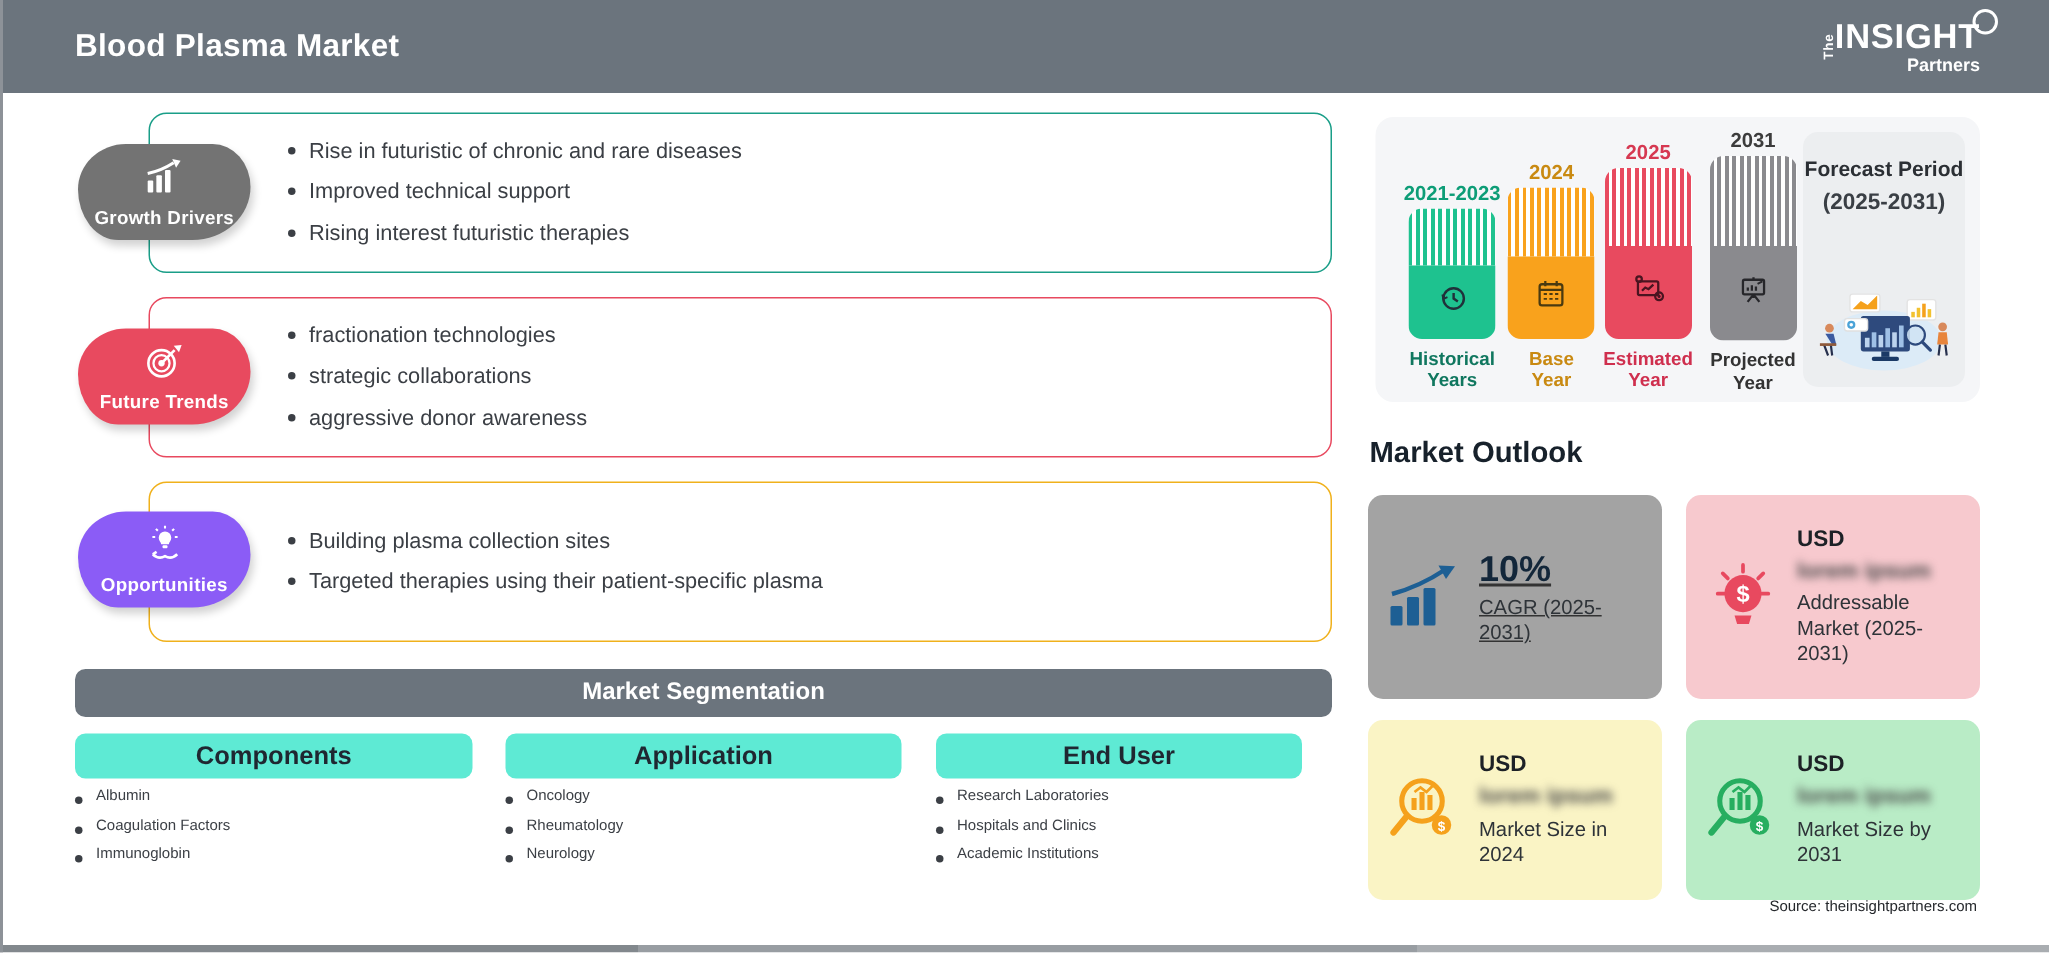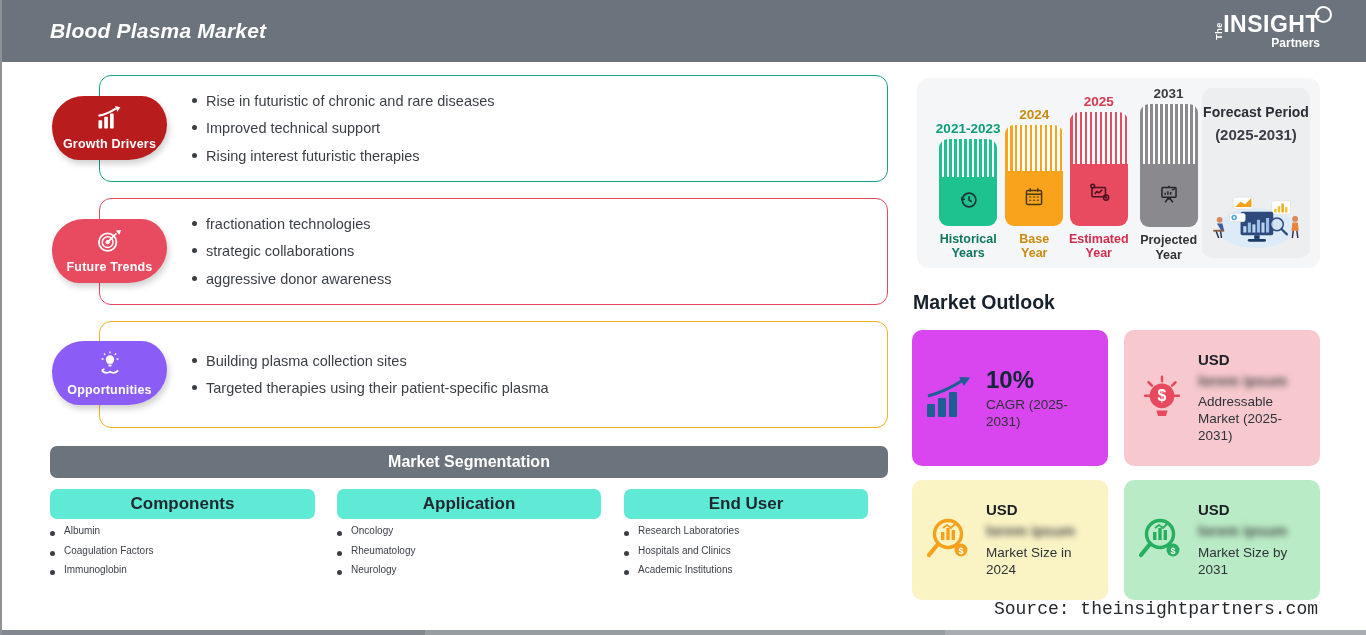--- a/index.html
+++ b/index.html
@@ -4,21 +4,21 @@
 <style>
   html,body{margin:0;padding:0;background:#fff;}
   body{width:1366px;height:635px;position:relative;overflow:hidden;
        font-family:"Liberation Sans","DejaVu Sans",sans-serif;color:#333;
        border-left:2px solid #8d9298;box-sizing:border-box;}
 
   
   .header{position:absolute;left:0;top:0;width:1366px;height:62px;background:#6b747d;
           display:flex;align-items:center;justify-content:space-between;box-sizing:border-box;
           padding:0 48px;}
-  .title-wrap{display:flex;align-items:flex-end;gap:8px;font-style:italic;}
+  .title-wrap{display:flex;align-items:flex-end;gap:8px;}
   .title{color:#fff;font-size:21px;font-weight:700;letter-spacing:.2px;}
   .subtitle{color:#eef1f3;font-size:15px;font-weight:400;letter-spacing:.4px;}
   .logo{display:flex;align-items:center;color:#fff;position:relative;}
   .logo-the{font-size:9px;font-weight:700;transform:rotate(-90deg);letter-spacing:.5px;margin-right:-4px;}
   .logo-main{display:flex;flex-direction:column;line-height:1;}
   .logo-insight{font-size:23px;font-weight:800;letter-spacing:.5px;position:relative;}
   .lens{position:absolute;right:-12px;top:-7px;width:13px;height:13px;border:2.5px solid #fff;
         border-radius:50%;}
   .logo-partners{font-size:12px;font-weight:700;text-align:right;margin-top:1px;}
 
@@ -31,21 +31,21 @@
   .fbullets{position:absolute;left:190px;width:660px;display:flex;flex-direction:column;
             justify-content:center;height:107px;gap:9px;}
   .fbullets.b1{top:75px;} .fbullets.b2{top:198px;} .fbullets.b3{top:321px;}
   .bullet{display:flex;align-items:flex-start;font-size:14.5px;color:#3b3f45;line-height:1.25;}
   .bullet .dot{width:5px;height:5px;border-radius:50%;background:#3b3f45;margin:6px 9px 0 0;flex:0 0 auto;}
 
   .badge{position:absolute;left:50px;width:115px;height:64px;color:#fff;display:flex;
          flex-direction:column;align-items:center;justify-content:center;gap:2px;
          border-radius:38px 30px 46px 32px / 36px 34px 42px 40px;
          box-shadow:2px 4px 6px rgba(0,0,0,.18);z-index:3;}
-  .badge.g1{top:96px;background:#b91c1c;}
+  .badge.g1{top:96px;background:#737373;}
   .badge.g2{top:219px;background:#e84a5f;}
   .badge.g3{top:341px;background:#8b5cf6;}
   .badge-label{font-size:12.5px;font-weight:700;letter-spacing:.2px;}
 
   
   .seg-bar{position:absolute;left:48px;top:446px;width:838px;height:32px;background:#6b747d;
            border-radius:7px;display:flex;align-items:center;justify-content:center;
            color:#fff;font-size:16px;font-weight:700;}
   .seg-col-head{position:absolute;top:489px;height:30px;background:#5eead4;border-radius:7px;
            display:flex;align-items:center;justify-content:center;font-size:17px;font-weight:700;color:#1f2731;}
@@ -82,32 +82,32 @@
             border-radius:10px;display:flex;flex-direction:column;align-items:center;padding-top:16px;
             box-sizing:border-box;}
   .forecast-title{font-size:14px;font-weight:800;color:#2b2f34;text-align:center;line-height:1.2;}
   .forecast-range{font-size:15px;font-weight:700;color:#3a3f45;margin-top:5px;}
   .forecast-art{margin-top:auto;margin-bottom:4px;}
 
   
   .outlook-title{position:absolute;left:911px;top:291px;font-size:19.5px;font-weight:800;color:#17212b;}
   .card{position:absolute;width:196px;border-radius:10px;box-sizing:border-box;display:flex;
         align-items:center;padding:12px 10px 12px 12px;gap:10px;}
-  .card.k1{left:910px;top:330px;height:136px;background:#d946ef;}
+  .card.k1{left:910px;top:330px;height:136px;background:#a3a3a3;text-decoration:underline;}
   .card.k2{left:1122px;top:330px;height:136px;background:#f7c9ce;}
   .card.k3{left:910px;top:480px;height:120px;background:#faf4c5;}
   .card.k4{left:1122px;top:480px;height:120px;background:#b9ecc6;}
   .card-icon{flex:0 0 52px;display:flex;align-items:center;justify-content:center;}
   .card-text{display:flex;flex-direction:column;line-height:1.25;}
   .card-value{font-size:24px;font-weight:800;color:#13273a;}
   .card-label{font-size:13.5px;color:#2e3338;margin-top:2px;}
   .card-usd{font-size:15px;font-weight:800;color:#1d2126;}
   .blurred{filter:blur(3px);font-weight:800;font-size:15px;color:#4a4a4a;margin:2px 0;white-space:nowrap;}
 
-  .source{position:absolute;right:48px;top:599px;font-size:18px;color:#25282c;font-family:Liberation Mono, monospace;}
+  .source{position:absolute;right:48px;top:599px;font-size:10px;color:#25282c;}
 
   .bottom-strip{position:absolute;left:0;bottom:0;width:1366px;height:5px;
     background:linear-gradient(90deg,#82888d 0 31%,#989da2 31% 69%,#a9adb1 69%);}
 </style>
 </head>
 <body>
 
 <div class="header">
   <div class="title-wrap">
     <span class="title">Blood Plasma Market</span>

